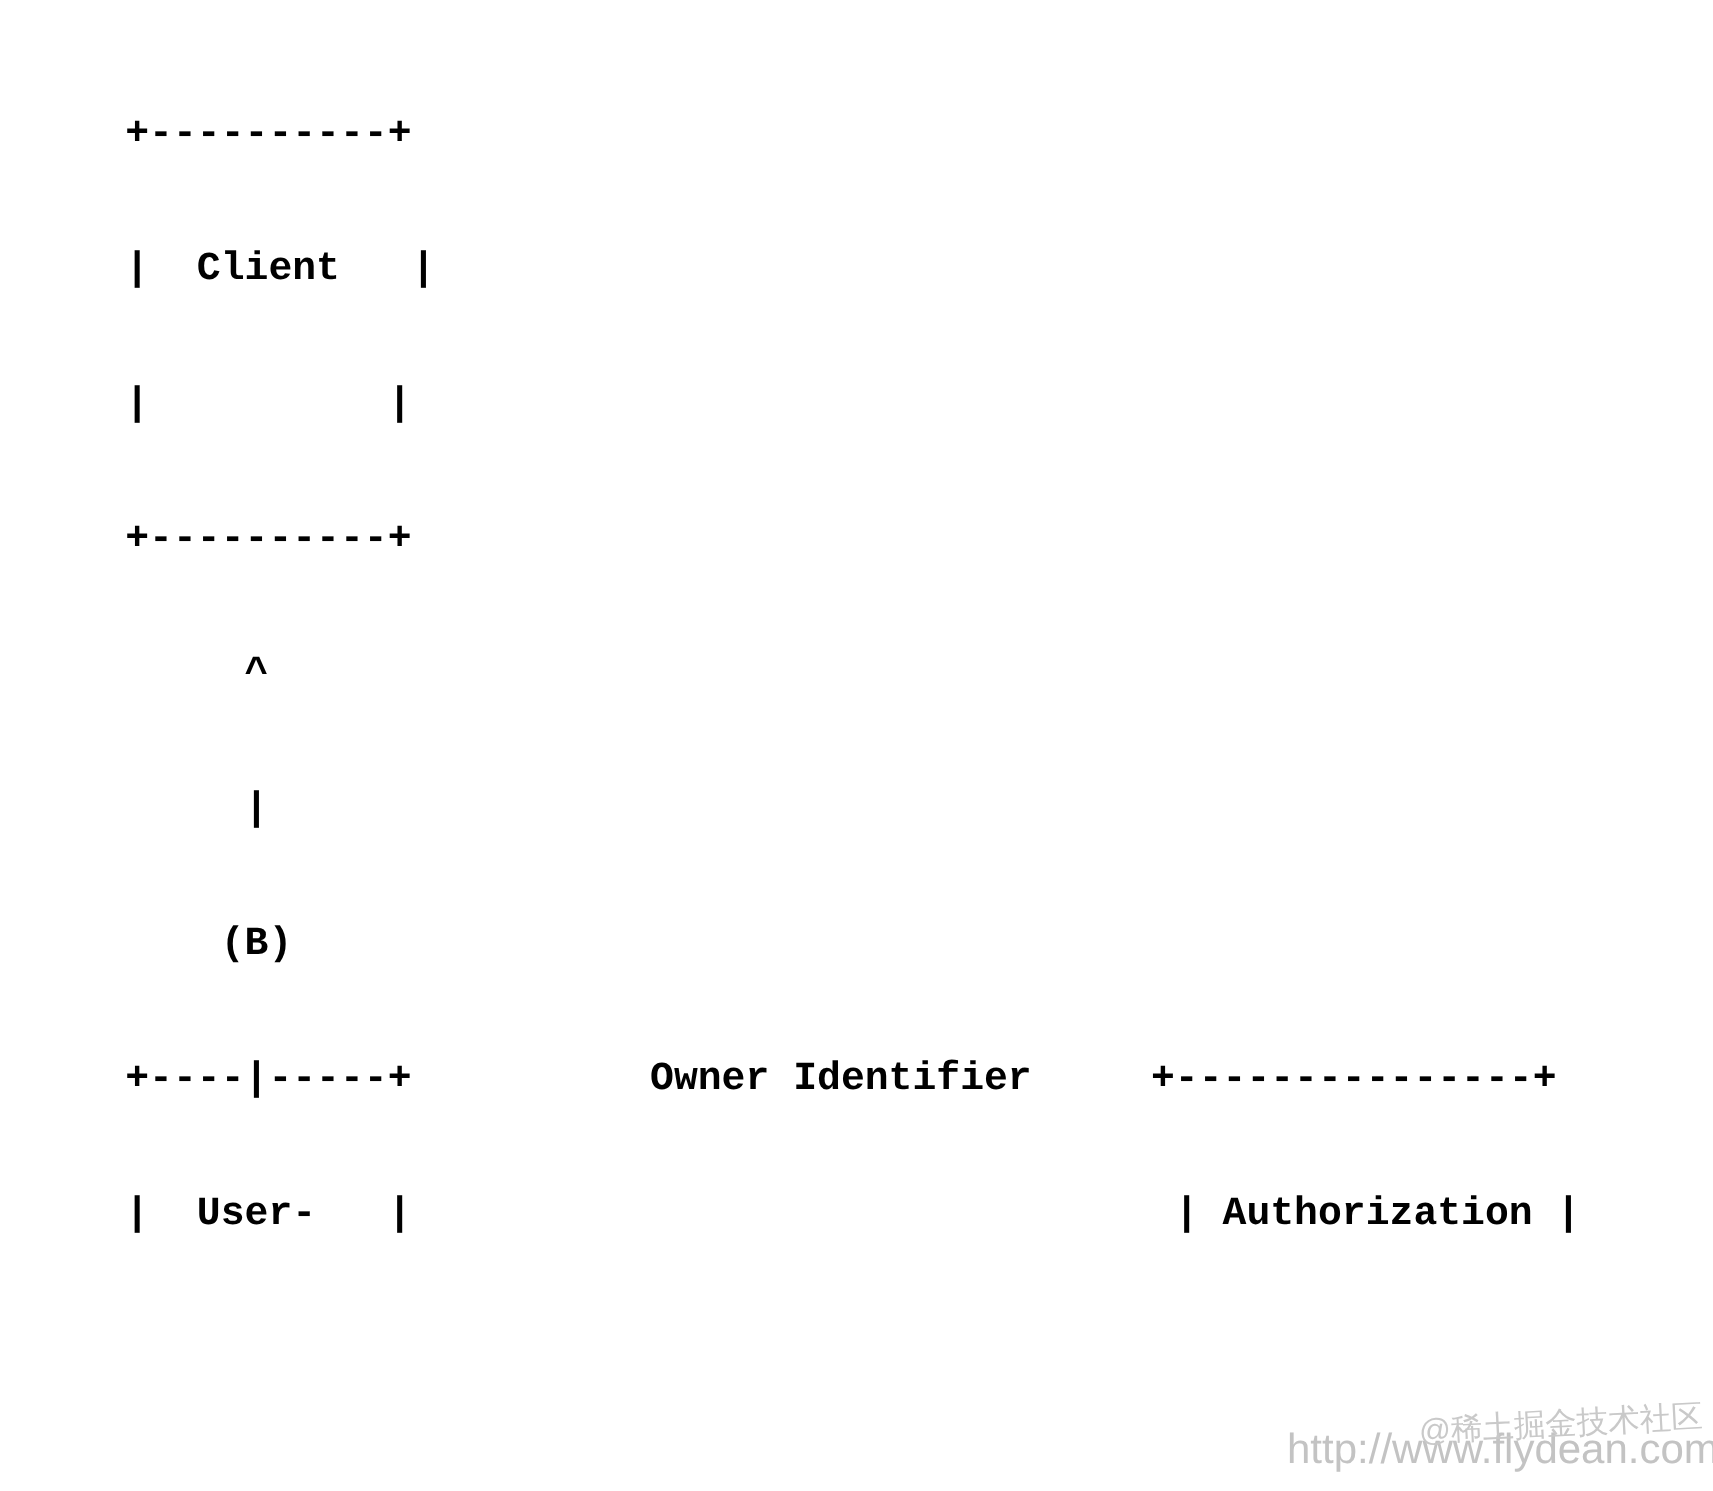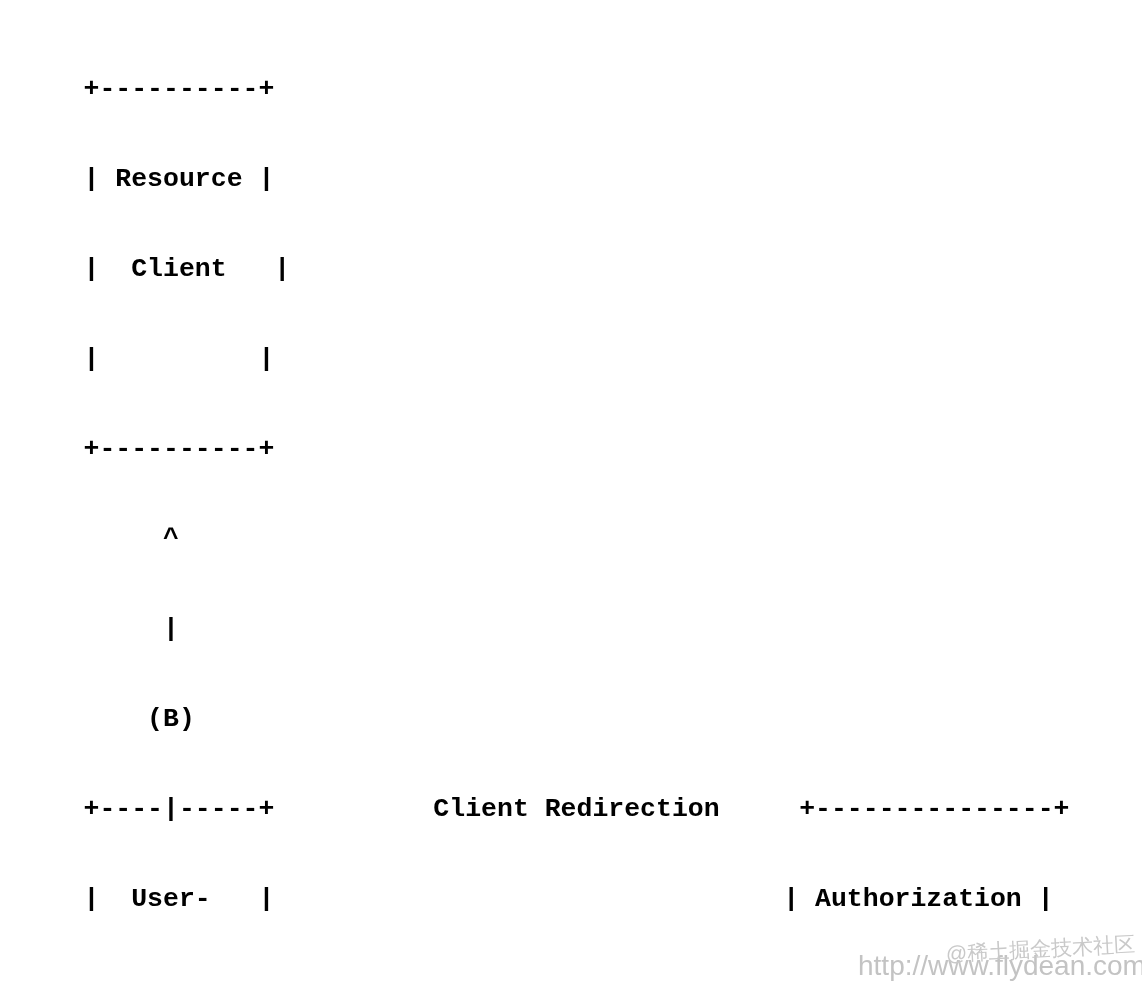--- a/index.html
+++ b/index.html
@@ -50,28 +50,27 @@
     transform-origin: left center;
   }
 </style>
 </head>
 <body>
 
 <div class="screen">
 
   <div class="ascii">
     <div class="ln">     +----------+</div>
-    <div class="ln">     | Resource |</div>
     <div class="ln">     |  Client   |</div>
     <div class="ln">     |          |</div>
     <div class="ln">     +----------+</div>
     <div class="ln">          ^</div>
     <div class="ln">          |</div>
     <div class="ln">         (B)</div>
-    <div class="ln">     +----|-----+          Client Redirection     +---------------+</div>
+    <div class="ln">     +----|-----+          Owner Identifier     +---------------+</div>
     <div class="ln">     |  User-   |                                | Authorization |</div>
     
     
     
     
     
     
     
     
     

